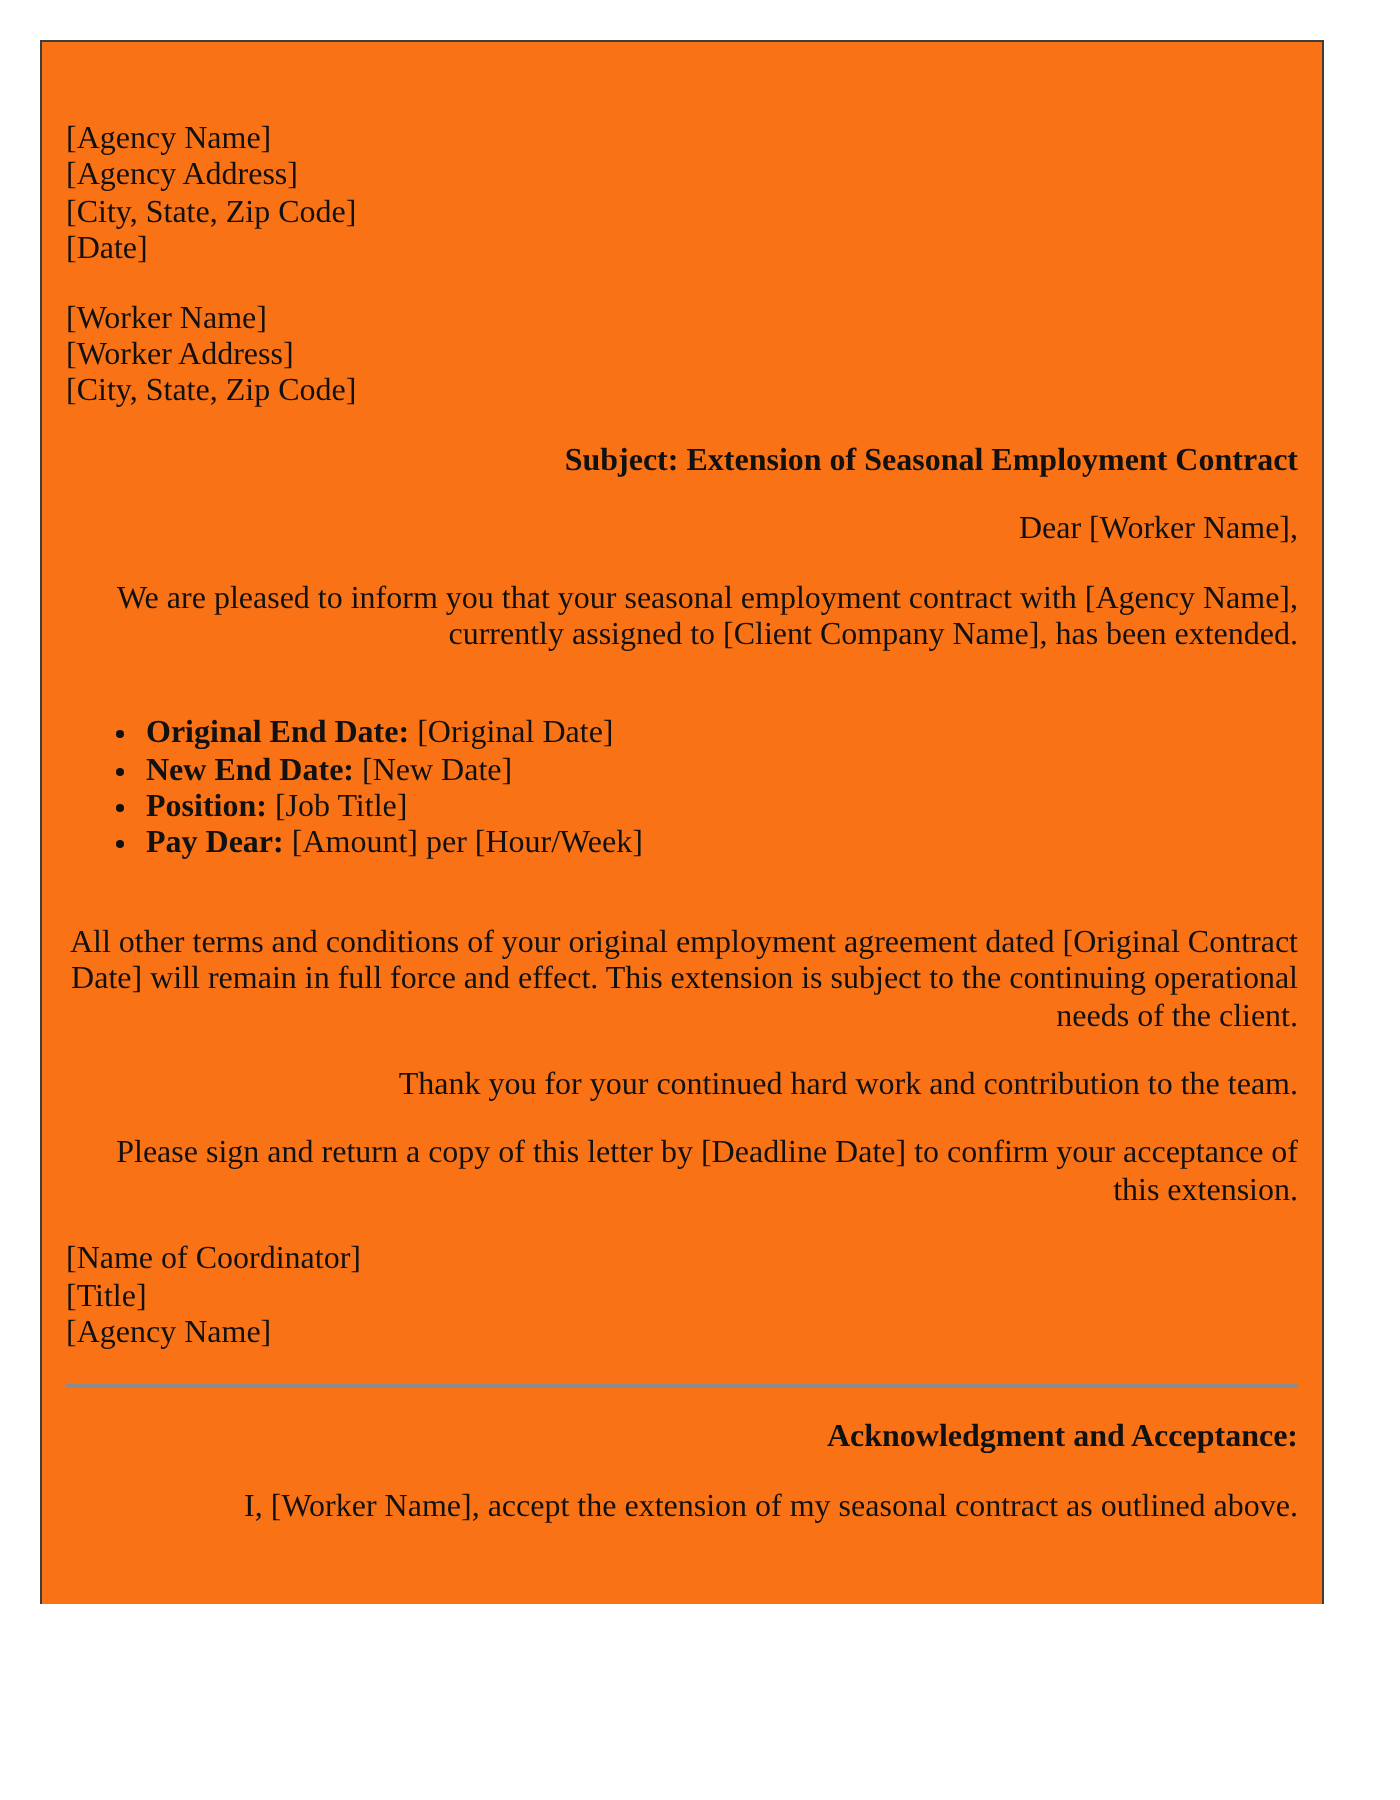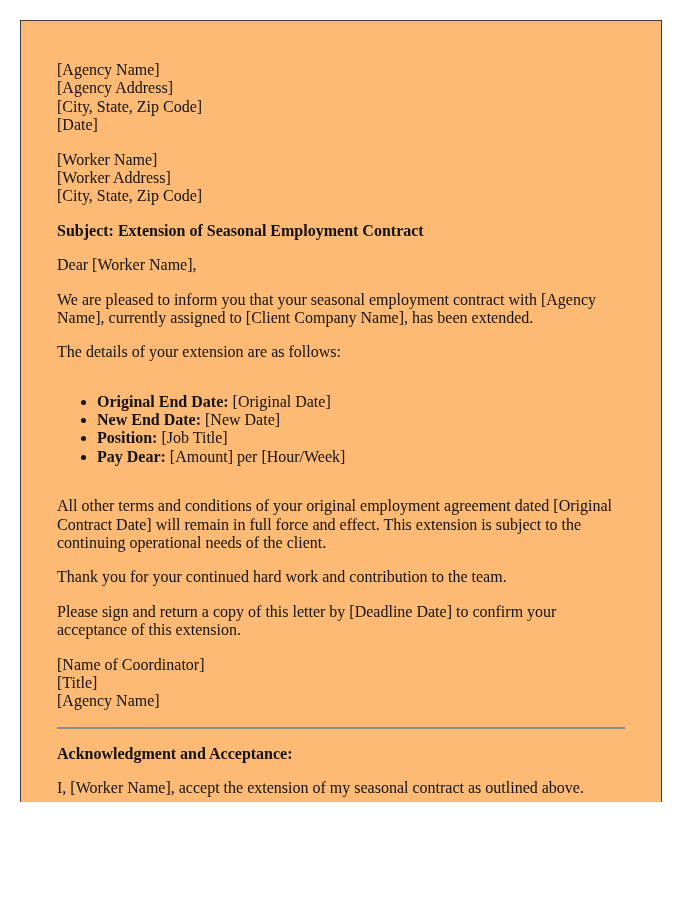--- a/index.html
+++ b/index.html
@@ -17,30 +17,31 @@
   }
   .page-box {
     position: absolute;
     left: 20px;
     top: 20px;
     width: 642px;
     height: 782px;
     box-sizing: border-box;
     border: 1px solid #3d3d3d;
     border-bottom: none;
-    padding: 24px 36px;
+    padding: 24px 12px;
     overflow: hidden;
-    background: #fdba74;
+    background: #f97316;
   }
   .page-box, .page-box p, .page-box li, .page-box div {
     font-size: 16px;
     line-height: 1.15;
   }
   .page-box p {
     margin: 16px 0;
+    text-align: right;
   }
   .page-box .first {
     margin-top: 0;
   }
   .bold {
     font-weight: bold;
   }
   ul.details-list {
     margin: 31px 0;
     padding-left: 40px;
@@ -73,21 +74,20 @@
     <div>[Worker Address]</div>
     <div>[City, State, Zip Code]</div>
   <p></p>
 
   <p class="bold">Subject: Extension of Seasonal Employment Contract</p>
 
   <p>Dear [Worker Name],</p>
 
   <p>We are pleased to inform you that your seasonal employment contract with [Agency Name], currently assigned to [Client Company Name], has been extended.</p>
 
-  <p>The details of your extension are as follows:</p>
 
   <ul class="details-list">
     <li><span class="bold">Original End Date:</span><span> [Original Date]</span></li>
     <li><span class="bold">New End Date:</span><span> [New Date]</span></li>
     <li><span class="bold">Position:</span><span> [Job Title]</span></li>
     <li><span class="bold">Pay Dear:</span><span> [Amount] per [Hour/Week]</span></li>
   </ul>
 
   <p>All other terms and conditions of your original employment agreement dated [Original Contract Date] will remain in full force and effect. This extension is subject to the continuing operational needs of the client.</p>
 

